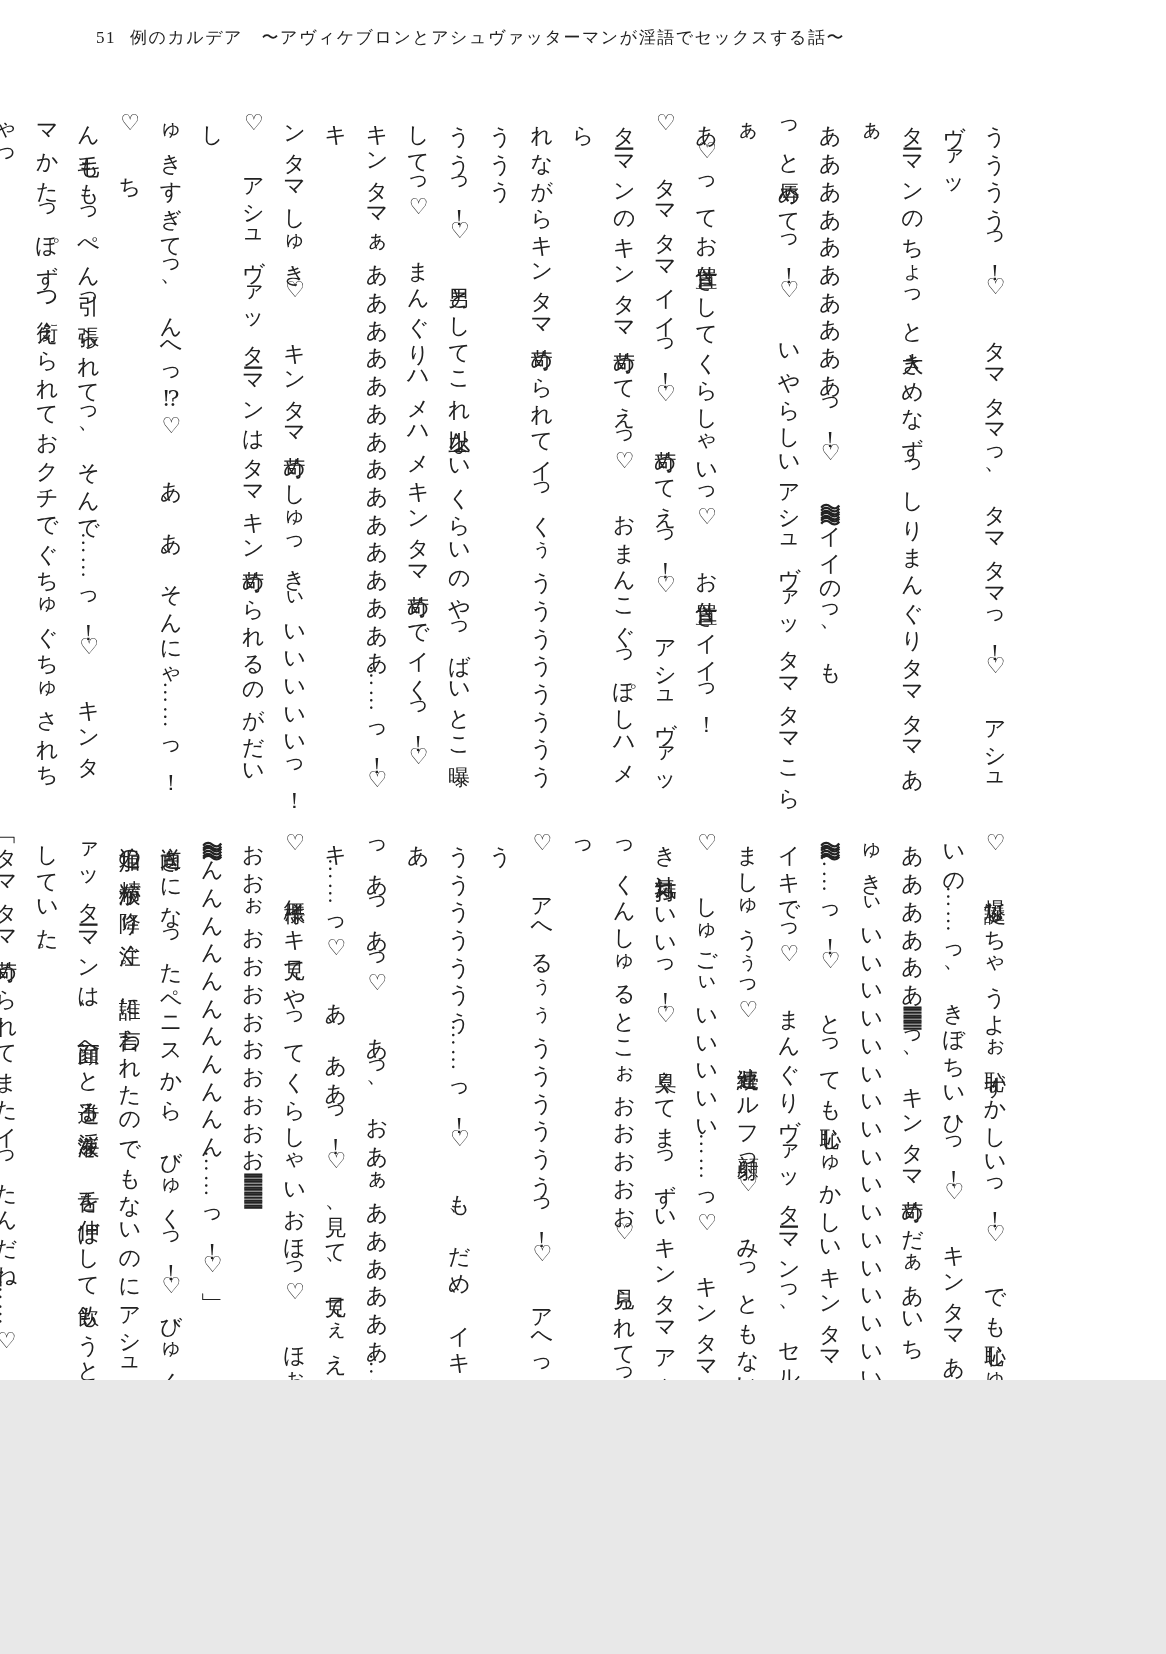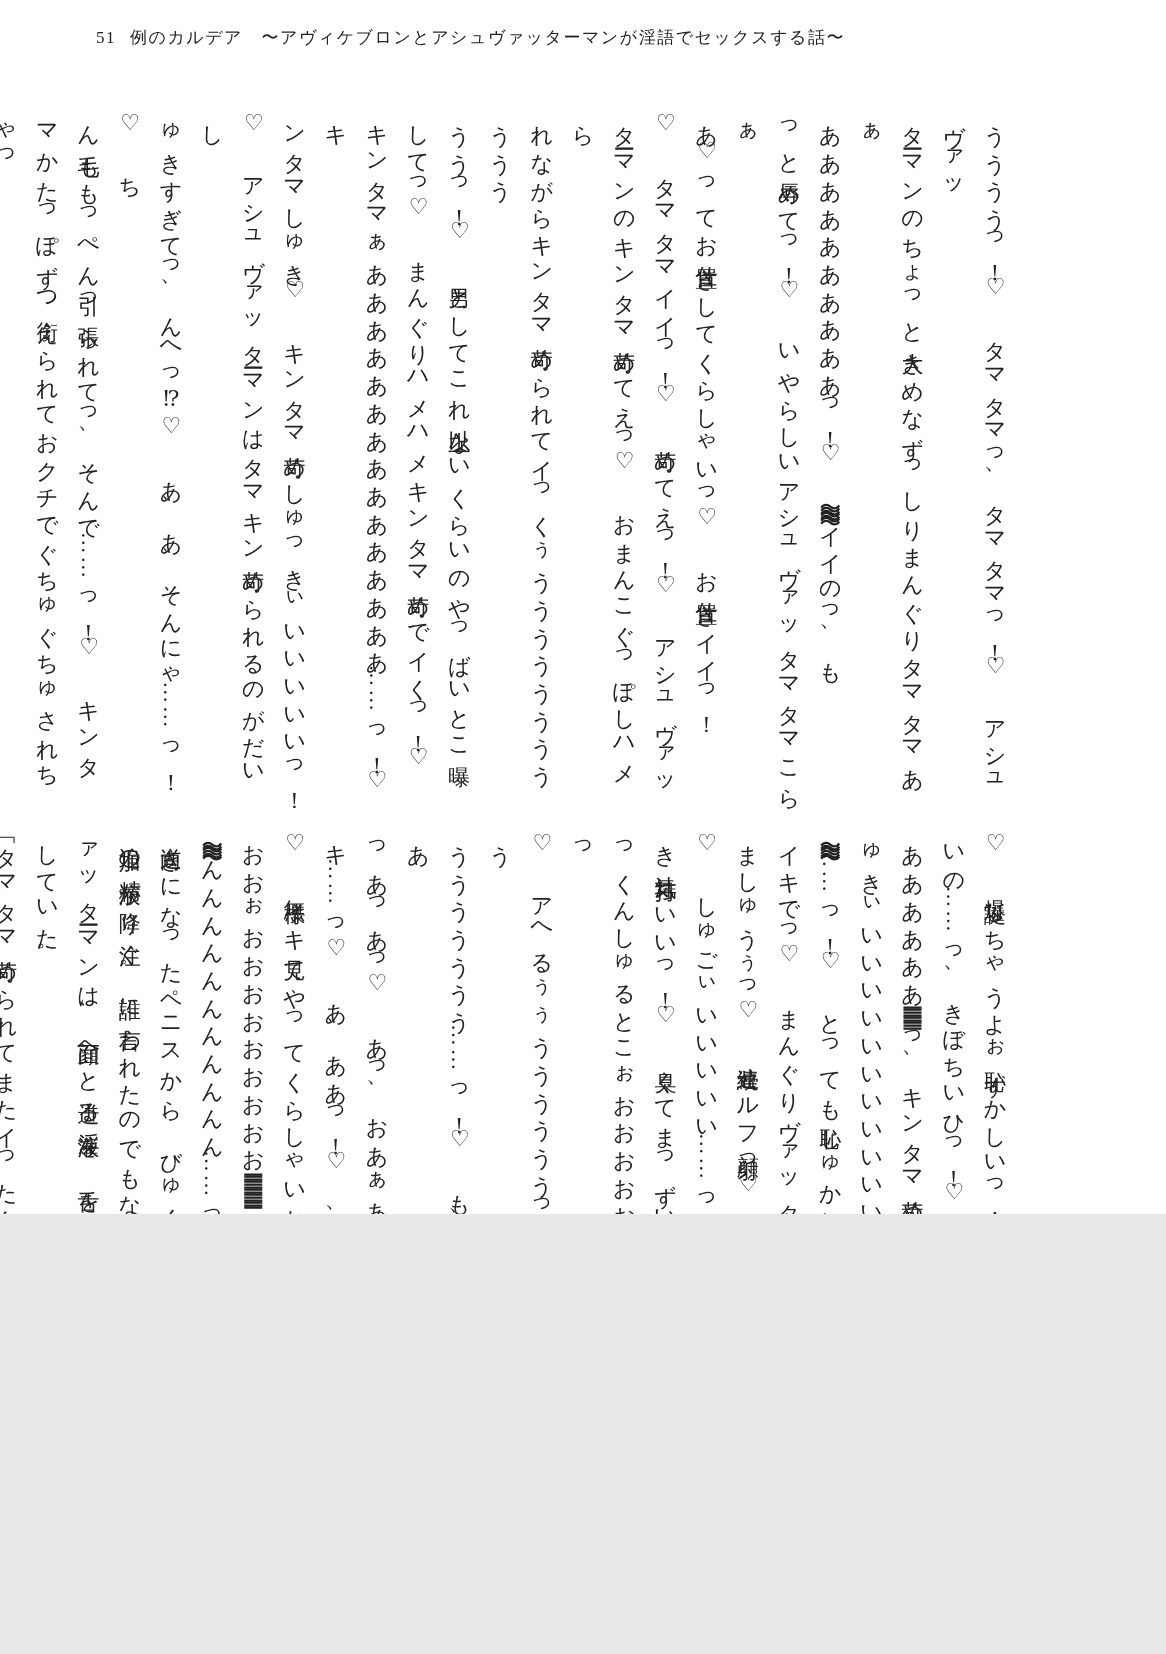--- a/index.html
+++ b/index.html
@@ -1,18 +1,18 @@
 <!DOCTYPE html>
 <html lang="ja"><head>
 <meta charset="utf-8">
 <style>
   html,body{margin:0;padding:0;background:#e8e8e8;}
   .page{
     position:relative;
-    width:1166px;height:1214px;
+    width:1166px;height:1380px;
     margin:0 auto;
     background:#ffffff;
     color:#222222;
     font-family:"Liberation Serif","DejaVu Serif",serif;
     overflow:hidden;
   }
   .page-header{
     position:absolute;
     top:26px;left:96px;
     font-size:17px;

